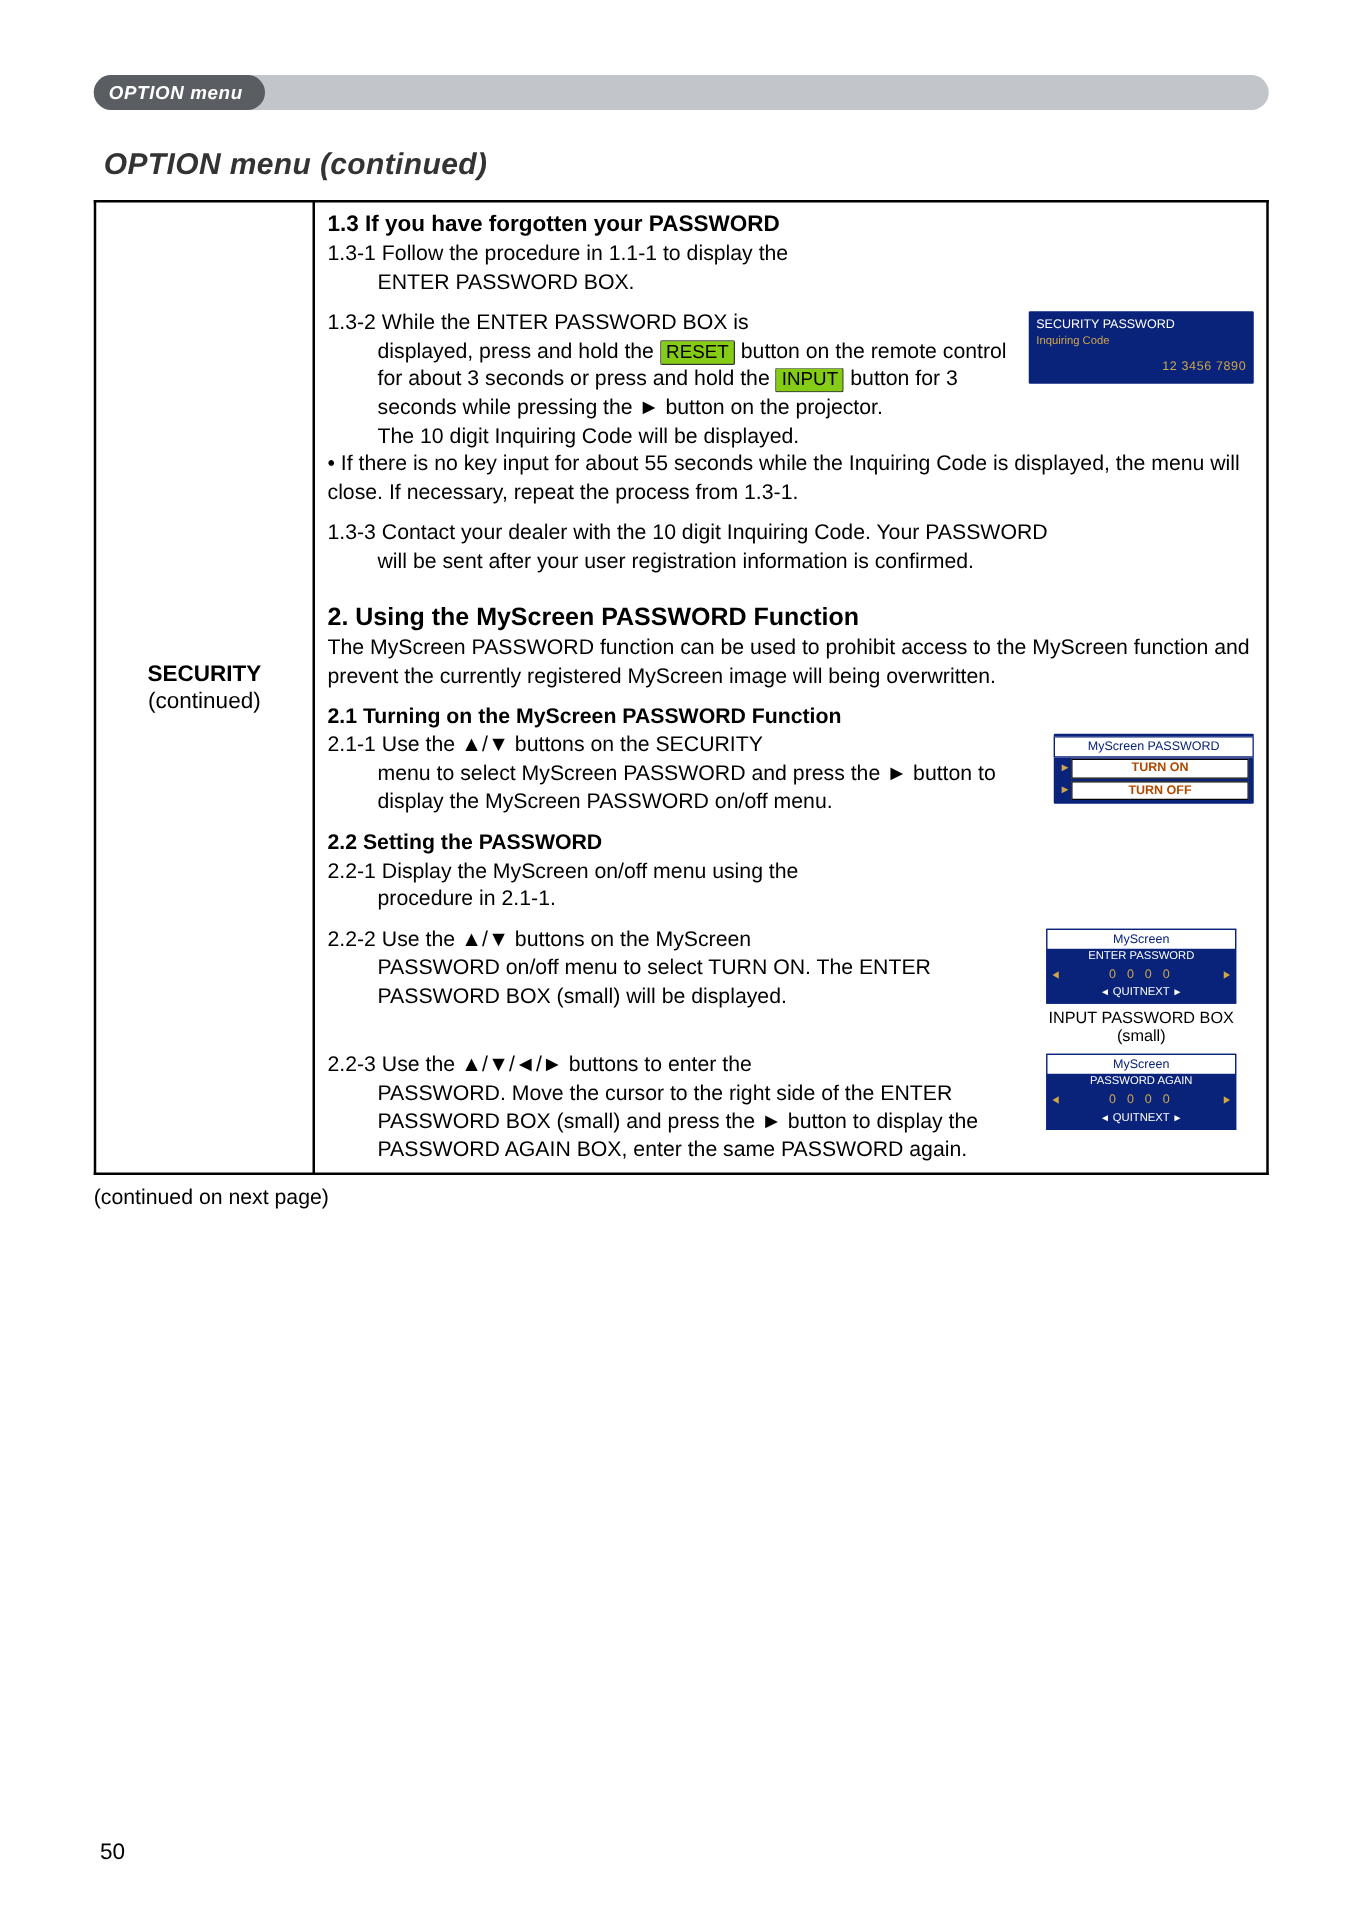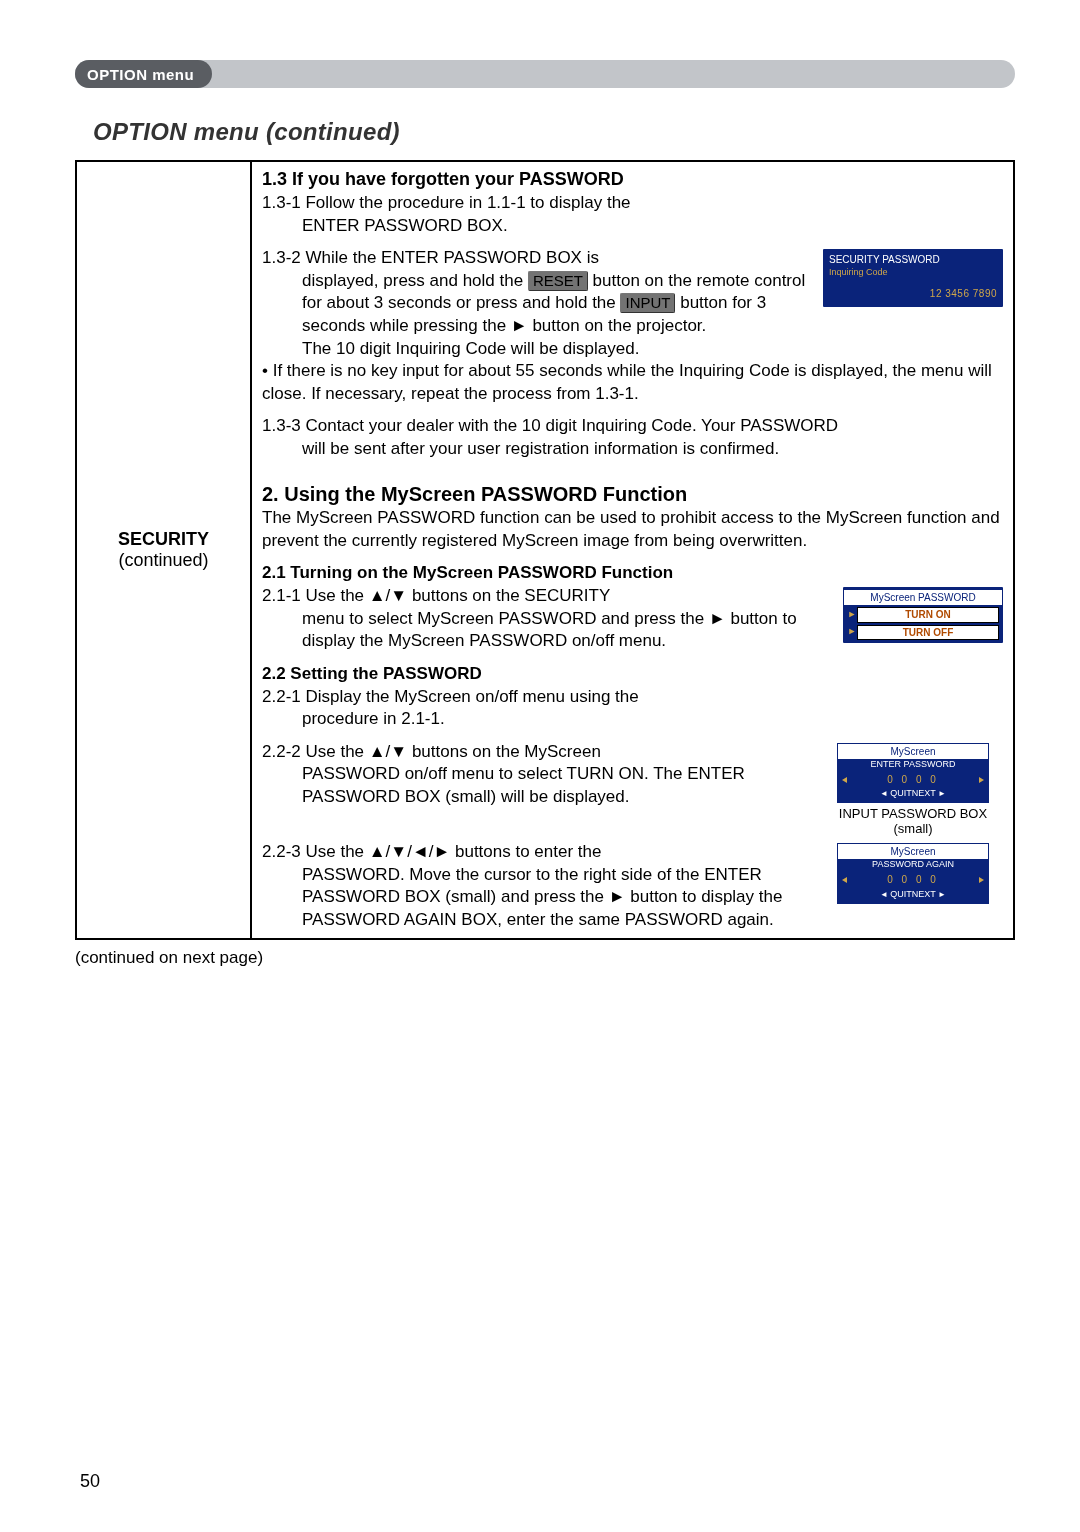--- a/index.html
+++ b/index.html
@@ -33,29 +33,30 @@
     position:absolute;
     left:0; top:0;
     height:28px;
     padding:0 18px 0 12px;
     background:#5a5d62;
     border-radius:14px;
     display:flex;
     align-items:center;
     color:#fff;
     font-weight:bold;
+    font-style:italic;
     font-size:15px;
     letter-spacing:0.5px;
   }
   .section-title {
     font-size:24px;
     font-weight:bold;
     font-style:italic;
     color:#333;
-    margin:22px 0 14px 18px;
+    margin:22px 0 14px 8px;
     letter-spacing:0.3px;
   }
   table.main {
     width:100%;
     border-collapse:collapse;
     font-size:17px;
   }
   table.main th, table.main td {
     border:2px solid #000;
     vertical-align:top;
@@ -219,21 +220,21 @@
     margin-top:8px;
   }
   .pagenum {
     position:absolute;
     left:80px;
     bottom:40px;
     font-size:18px;
   }
   .btn-label {
     display:inline-block;
-    background:#737373;
+    background:#84cc16;
     border:1px solid #777;
     border-bottom-color:#333;
     border-right-color:#333;
     border-radius:2px;
     padding:0 4px;
     font-size:15px;
     line-height:1.2;
     vertical-align:baseline;
   }
 </style>
@@ -287,21 +288,21 @@
         </div>
         <div class="clr"></div>
 
         <div class="para">
           <span>1.3-3 Contact your dealer with the 10 digit Inquiring Code. Your PASSWORD</span><br>
           <span class="indent">will be sent after your user registration information is confirmed.</span>
         </div>
 
         <div style="height:10px"></div>
         <div class="h3" style="font-size:20px;">2. Using the MyScreen PASSWORD Function</div>
-        <div class="para">The MyScreen PASSWORD function can be used to prohibit access to the MyScreen function and prevent the currently registered MyScreen image from being overwritten.</div>
+        <div class="para">The MyScreen PASSWORD function can be used to prohibit access to the MyScreen function and prevent the currently registered MyScreen image will being overwritten.</div>
 
         <div class="h4">2.1 Turning on the MyScreen PASSWORD Function</div>
 
         <div class="right-fig" style="width:160px;">
           <div class="menu-box">
             <div class="title">MyScreen PASSWORD</div>
             <div class="opt-row">
               <span class="arrow">►</span>
               <span class="lbl">TURN ON</span>
             </div>

